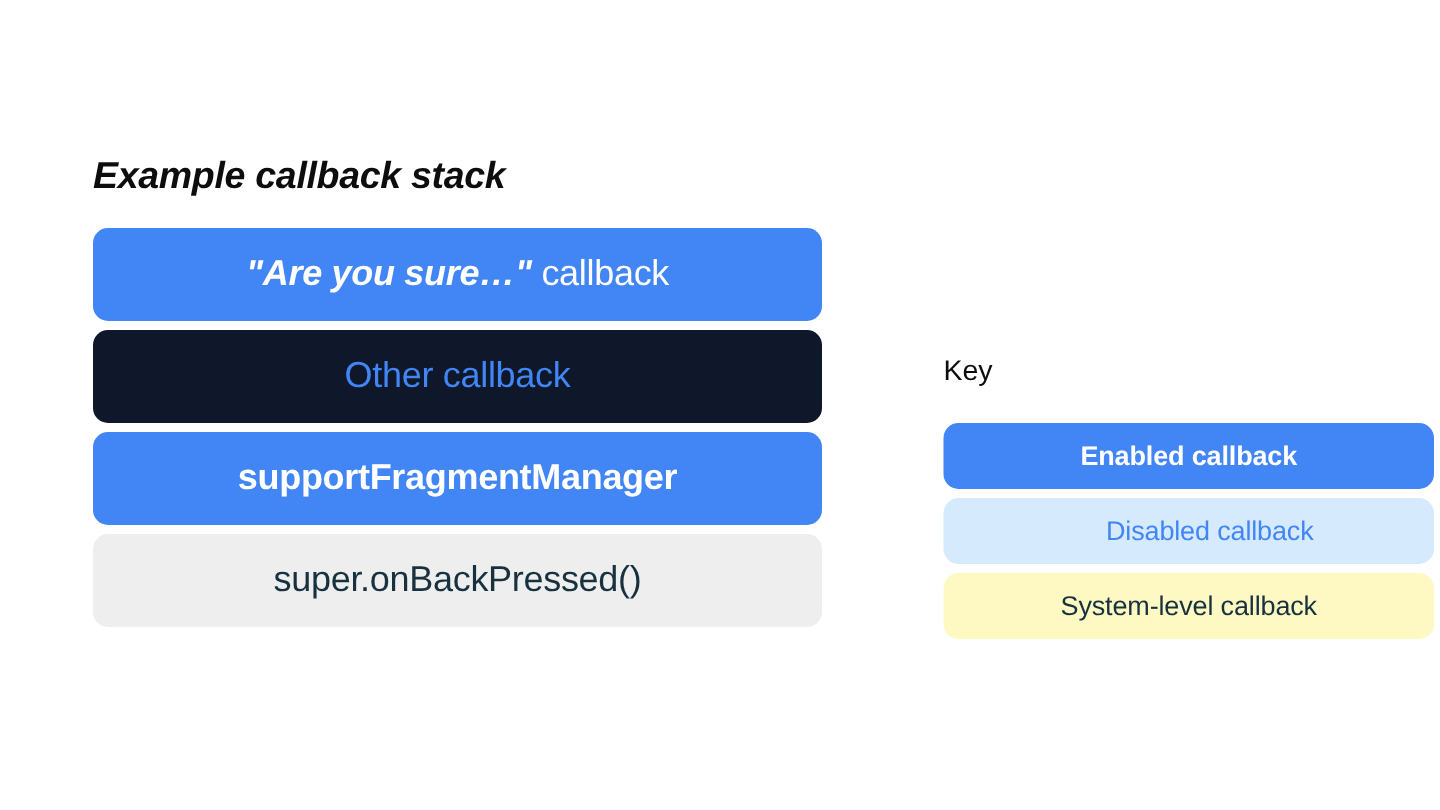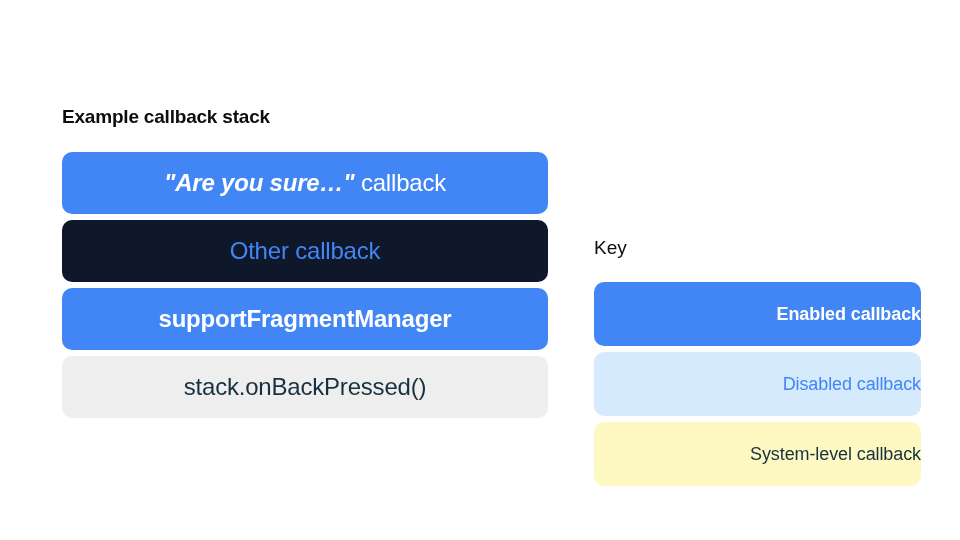--- a/index.html
+++ b/index.html
@@ -17,27 +17,28 @@
   }
 
   
   #stack-section {
     position: absolute;
     left: 62px;
     top: 100px;
     width: 486px;
   }
   #stack-title {
-    font-size: 19px;
+    font-size: 25px;
     font-weight: 700;
     color: #0d0d0d;
     letter-spacing: -0.2px;
     line-height: 34px;
     margin: 0 0 18px 0;
     white-space: nowrap;
+    font-style: italic;
   }
   .stack-list {
     display: flex;
     flex-direction: column;
     gap: 6px;
   }
   .bar {
     height: 62px;
     border-radius: 10px;
     display: flex;
@@ -66,44 +67,44 @@
     font-weight: 700;
   }
   .after-quote {
     font-style: normal;
     font-weight: 400;
   }
 
   
   #key-section {
     position: absolute;
-    left: 594px;
+    left: 629px;
     top: 236px;
     width: 327px;
   }
   #key-title {
     font-size: 19px;
     font-weight: 400;
     color: #0d0d0d;
     line-height: 24px;
     margin: 0 0 22px 0;
     letter-spacing: 0px;
     white-space: nowrap;
   }
   .key-list {
     display: flex;
     flex-direction: column;
     gap: 6px;
   }
   .key-bar {
-    height: 64px;
+    height: 44px;
     border-radius: 10px;
     display: flex;
     align-items: center;
-    justify-content: flex-end;
+    justify-content: center;
     box-sizing: border-box;
     text-align: center;
     white-space: nowrap;
   }
   .key-label {
     font-size: 18px;
     line-height: 24px;
     letter-spacing: -0.1px;
   }
   .key-bar.enabled        { background: #4285f4; }
@@ -129,21 +130,21 @@
     <div class="bar disabled">
       <span class="bar-label">Other callback</span>
     </div>
 
 
     <div class="bar enabled">
       <span class="bar-label">supportFragmentManager</span>
     </div>
 
     <div class="bar system">
-      <span class="bar-label">stack.onBackPressed()</span>
+      <span class="bar-label">super.onBackPressed()</span>
     </div>
 
   </div>
 </section>
 
 <section id="key-section">
 
   <h2 id="key-title">Key</h2>
 
   <div class="key-list">

